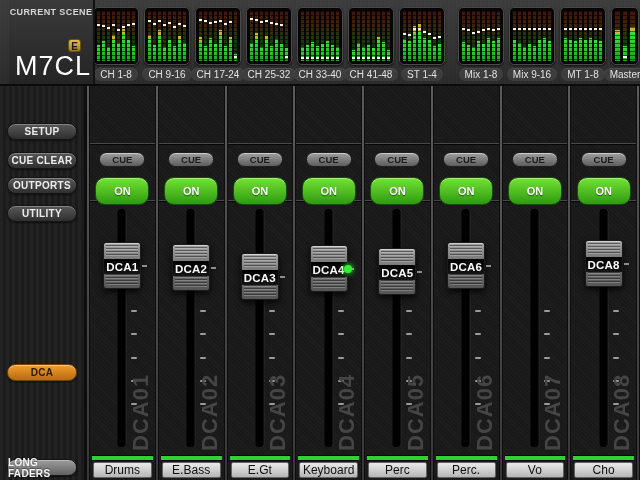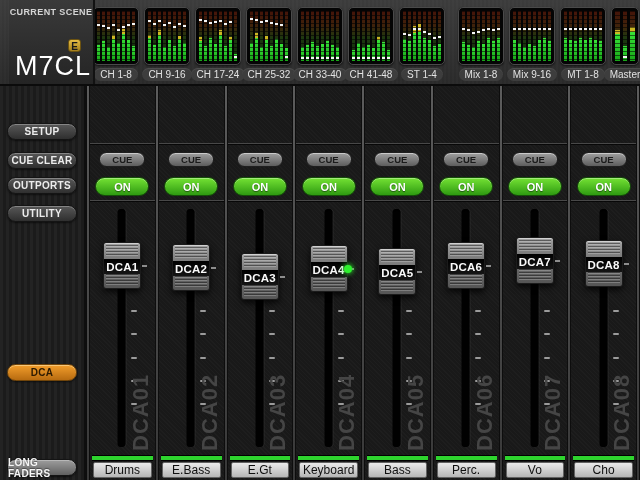--- a/index.html
+++ b/index.html
@@ -64,21 +64,21 @@
   .strip{flex:1;position:relative;min-width:0;background:#191919;}
   .strip::before{content:"";position:absolute;inset:0;pointer-events:none;
     background:repeating-linear-gradient(45deg,rgba(255,255,255,.02) 0 1px,transparent 1px 3px);}
   .hline{position:absolute;left:0;right:0;height:1px;background:#484848;box-shadow:0 1px 0 rgba(0,0,0,.7);}
   .hline.h1{top:57px;} .hline.h2{top:114px;}
 
   .cue{position:absolute;top:66px;left:50%;transform:translateX(-50%);width:46px;height:15px;
     border-radius:8px;background:linear-gradient(180deg,#a0a0a0,#5d5d5d);border:1px solid #1f1f1f;
     color:#1b1b1b;font-size:9.5px;font-weight:bold;display:flex;align-items:center;justify-content:center;
     box-shadow:inset 0 1px 0 rgba(255,255,255,.45);box-sizing:border-box;}
-  .on{position:absolute;top:91px;left:50%;transform:translateX(-50%);width:54px;height:19px;
+  .on{position:absolute;top:91px;left:50%;transform:translateX(-50%);width:54px;height:28px;
     border-radius:10px;background:linear-gradient(180deg,#74e234,#2e9a11);border:1px solid #155108;
     color:#fff;font-size:11px;font-weight:bold;display:flex;align-items:center;justify-content:center;
     text-shadow:0 1px 1px rgba(0,0,0,.5);box-shadow:inset 0 1px 0 rgba(255,255,255,.35);box-sizing:border-box;}
 
   .track{position:absolute;top:123px;left:50%;transform:translateX(-50%);width:7px;height:238px;
     background:#020202;border-radius:4px;
     box-shadow:inset 0 2px 3px #000,1px 0 0 rgba(255,255,255,.07),-1px 0 0 rgba(0,0,0,.9);}
   .tick{position:absolute;left:calc(50% + 9px);width:6px;height:2px;border-radius:1px;background:#9b9b9b;}
 
   .cap{position:absolute;left:50%;margin-left:-19px;width:38px;height:47px;border-radius:3px;
@@ -645,21 +645,21 @@
         <div class="tick" style="top: 247px;"></div>
         <div class="tick" style="top: 271px;"></div>
         <div class="tick" style="top: 294px;"></div>
         <div class="tick" style="top: 317px;"></div>
         <div class="cap" style="top: 162px;">
           <div class="caplabel">DCA5</div>
           <div class="capnotch"></div>
         </div>
         <div class="wm">DCA05</div>
         <div class="cbar"></div>
-        <div class="cname">Bass</div>
+        <div class="cname">Perc</div>
       </div>
       <div class="vsep"></div>
       <div class="strip">
         <div class="hline h1"></div>
         <div class="hline h2"></div>
         <div class="cue">CUE</div>
         <div class="on">ON</div>
         <div class="track"></div>
         <div class="tick" style="top: 224px;"></div>
         <div class="tick" style="top: 247px;"></div>
@@ -679,24 +679,20 @@
         <div class="hline h1"></div>
         <div class="hline h2"></div>
         <div class="cue">CUE</div>
         <div class="on">ON</div>
         <div class="track"></div>
         <div class="tick" style="top: 224px;"></div>
         <div class="tick" style="top: 247px;"></div>
         <div class="tick" style="top: 271px;"></div>
         <div class="tick" style="top: 294px;"></div>
         <div class="tick" style="top: 317px;"></div>
-        <div class="cap" style="top: 151px;">
-          <div class="caplabel">DCA7</div>
-          <div class="capnotch"></div>
-        </div>
         <div class="wm">DCA07</div>
         <div class="cbar"></div>
         <div class="cname">Vo</div>
       </div>
       <div class="vsep"></div>
       <div class="strip">
         <div class="hline h1"></div>
         <div class="hline h2"></div>
         <div class="cue">CUE</div>
         <div class="on">ON</div>

